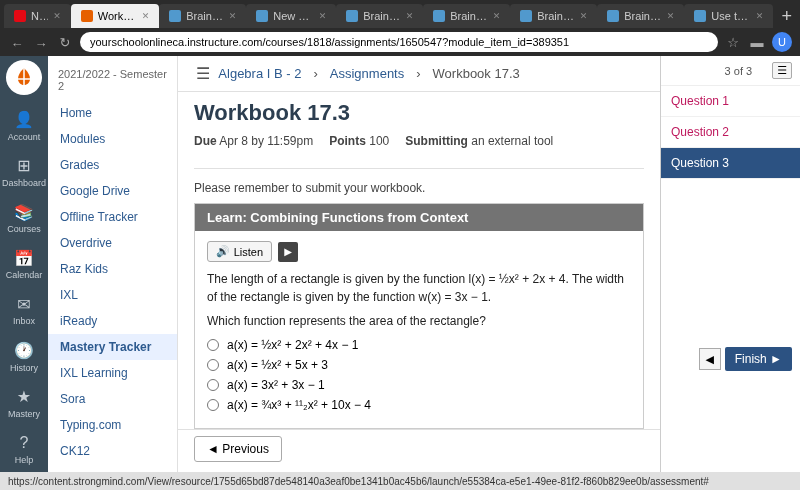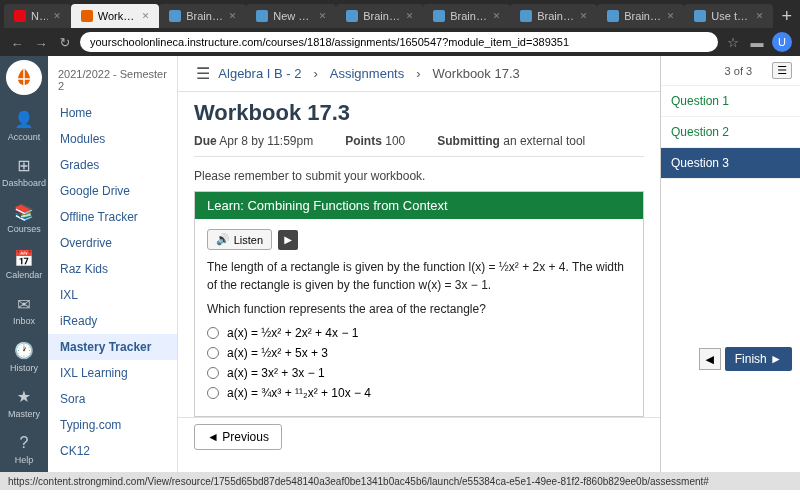--- a/index.html
+++ b/index.html
@@ -153,45 +153,45 @@
       padding: 8px 16px 4px;
     }
     .page-title {
       font-size: 22px;
       font-weight: bold;
       color: #2c3e50;
       margin-bottom: 8px;
     }
     .meta-bar {
       display: flex;
-      gap: 32px;
+      gap: 16px;
       font-size: 12px;
       color: #444;
-      padding-bottom: 8px;
+      padding-bottom: 20px;
       border-bottom: 1px solid #e0e0e0;
     }
     .meta-bar strong { font-weight: bold; }
 
     .reminder-text {
       padding: 8px 16px;
       font-size: 12px;
       color: #444;
     }
 
     
     .iframe-area {
       margin: 0 16px;
       border: 1px solid #ccc;
     }
     .iframe-title-bar {
-      background: #15803d;
+      background: #737373;
       color: #fff;
       padding: 6px 12px;
       font-size: 13px;
-      font-weight: normal;
+      font-weight: bold;
     }
     .iframe-content {
       padding: 10px 12px;
       background: #fff;
       position: relative;
     }
     .listen-bar {
       display: flex;
       align-items: center;
       gap: 6px;
@@ -258,21 +258,21 @@
       border: 1px solid #aaa;
       border-radius: 2px;
       background: #f5f5f5;
       padding: 1px 4px;
       font-size: 11px;
       cursor: pointer;
     }
     .rp-question {
       padding: 8px 10px;
       font-size: 12px;
-      color: #15803d;
+      color: #be185d;
       cursor: pointer;
       border-bottom: 1px solid #f0f0f0;
     }
     .rp-question.active {
       background: #2c5282;
       color: #fff;
     }
 
     
     .bottom-nav {

